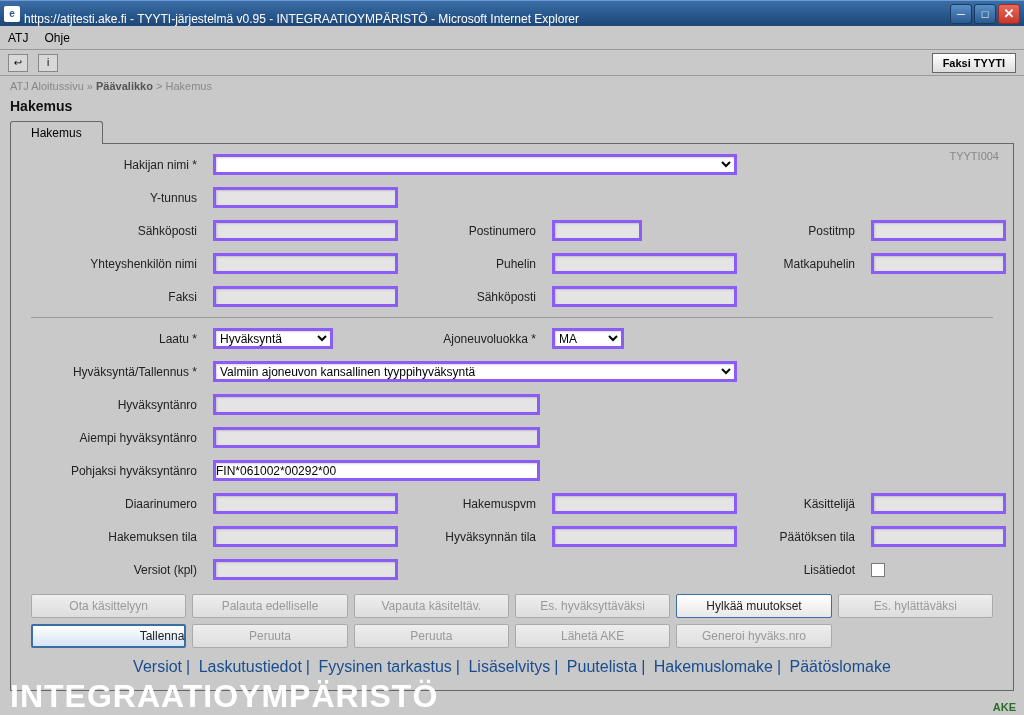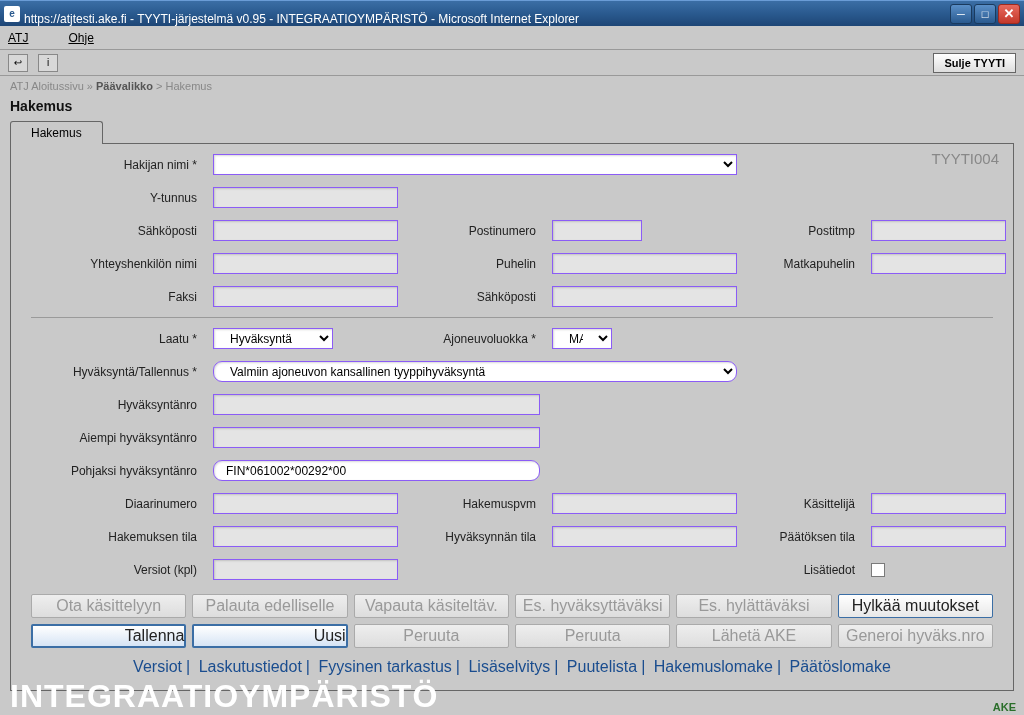--- a/index.html
+++ b/index.html
@@ -6,49 +6,49 @@
 body { background: #c9c9c9; width: 1024px; height: 715px; overflow: hidden; }
 
 .titlebar { height: 26px; background: linear-gradient(to bottom, #3b6ea5 0%, #2a5a8f 50%, #1e4676 100%); display: flex; align-items: center; padding: 0 4px; color: #fff; font-size: 12px; border-top: 1px solid #6a9cd6; }
 .titlebar .ie-icon { width: 16px; height: 16px; background: #fff; border-radius: 2px; margin-right: 4px; display: flex; align-items: center; justify-content: center; font-size: 10px; color: #2a5a8f; font-weight: bold; }
 .titlebar .title-text { flex: 1; margin-top: 10px; }
 .winbtns { display: flex; gap: 2px; }
 .winbtn { width: 22px; height: 20px; background: linear-gradient(to bottom, #5a8fc8, #2a5a8f); border: 1px solid #1a3a5e; border-radius: 3px; display: flex; align-items: center; justify-content: center; color: #fff; font-size: 11px; cursor: pointer; }
 .winbtn.close { background: linear-gradient(to bottom, #e86a5e, #c4382a); border-color: #a02a1e; font-size: 13px; font-weight: bold; }
 
 .menubar { height: 24px; background: #c9c9c9; border-bottom: 1px solid #999; display: flex; align-items: center; padding: 0 8px; font-size: 12px; }
-.menubar span { margin-right: 40px; cursor: pointer; text-decoration: underline; }
+.menubar span { margin-right: 16px; cursor: pointer; }
 
 .toolbar { height: 26px; background: #c9c9c9; border-bottom: 1px solid #999; display: flex; align-items: center; padding: 0 8px; gap: 10px; }
 .toolbar .tbtn { width: 20px; height: 18px; border: 1px solid #888; background: #d8d8d8; display: flex; align-items: center; justify-content: center; font-size: 10px; cursor: pointer; }
 .toolbar .spacer { flex: 1; }
 .close-tyyti { height: 20px; padding: 0 10px; background: linear-gradient(to bottom, #fff, #ddd); border: 1px solid #666; font-size: 11px; font-weight: bold; cursor: pointer; }
 
 .breadcrumb { padding: 4px 10px; font-size: 11px; color: #888; background: #c9c9c9; }
 .breadcrumb .active { color: #555; font-weight: bold; }
 
 .page-title { padding: 2px 10px 6px; font-size: 14px; font-weight: bold; color: #111; background: #c9c9c9; }
 
 .tab-container { margin: 0 10px; background: #c9c9c9; }
 .tab-row { display: flex; border-bottom: 1px solid #666; }
 .tab { padding: 4px 20px; font-size: 12px; background: #d8d8d8; border: 1px solid #666; border-bottom: none; border-radius: 3px 3px 0 0; position: relative; top: 1px; background: #c9c9c9; }
 
 .form-panel { border: 1px solid #666; border-top: none; padding: 10px 20px 14px; background: #c9c9c9; position: relative; }
-.panel-code { position: absolute; top: 6px; right: 14px; font-size: 15px; color: #888; }
+.panel-code { position: absolute; top: 6px; right: 14px; font-size: 11px; color: #888; }
 
 .form-grid { display: grid; grid-template-columns: 170px 185px 130px 185px 110px 135px; column-gap: 6px; row-gap: 8px; align-items: center; font-size: 12px; gap: 12px; }
 .form-grid .lbl { text-align: right; padding-right: 4px; color: #222; white-space: nowrap; }
-.form-grid input, .form-grid select { height: 21px; border: 1px solid #8b5cf6; background: #e4e4e4; padding: 0 12px; font-size: 12px; box-shadow: inset 1px 1px 2px rgba(0,0,0,0.15); }
+.form-grid input, .form-grid select { height: 21px; border: 3px solid #8b5cf6; background: #e4e4e4; padding: 0 0; font-size: 12px; box-shadow: inset 1px 1px 2px rgba(0,0,0,0.15); }
 .form-grid input.white, .form-grid select.white { background: #fff; }
 .form-grid .wide { grid-column: 2 / span 3; }
 
 .hr { border: none; border-top: 1px solid #9a9a9a; margin: 10px 0; }
 
 .button-grid { display: grid; grid-template-columns: repeat(6, 1fr); gap: 6px; margin-top: 14px; }
-.btn { height: 24px; border: 1px solid #666; background: linear-gradient(to bottom, #f4f4f4, #d8d8d8); font-size: 16px; cursor: pointer; border-radius: 2px; color: #222; }
+.btn { height: 24px; border: 1px solid #666; background: linear-gradient(to bottom, #f4f4f4, #d8d8d8); font-size: 12px; cursor: pointer; border-radius: 2px; color: #222; }
 .btn.disabled { color: #999; border-color: #aaa; background: linear-gradient(to bottom, #eee, #ddd); cursor: default; }
 .btn.primary { border: 2px solid #3b6ea5; background: linear-gradient(to bottom, #fff, #d6e4f5); font-weight: normal; text-align: right; }
 .btn.outlined { border: 1px solid #3b6ea5; background: linear-gradient(to bottom, #fff, #e8e8e8); }
 
 .links { text-align: center; margin-top: 10px; font-size: 16px; }
 .links a { color: #1a4d8f; text-decoration: none; cursor: pointer; }
 .links .sep { color: #1a4d8f; margin: 0 4px; }
 
 .footer-brand { position: absolute; bottom: 0; left: 10px; font-size: 32px; font-weight: bold; color: #fff; letter-spacing: 1px; white-space: nowrap; overflow: hidden; }
 .footer-right { position: absolute; bottom: 2px; right: 8px; font-size: 11px; color: #2a6e2a; font-weight: bold; }
@@ -69,21 +69,21 @@
 
 <div class="menubar">
   <span>ATJ</span>
   <span>Ohje</span>
 </div>
 
 <div class="toolbar">
   <div class="tbtn">↩</div>
   <div class="tbtn">i</div>
   <div class="spacer"></div>
-  <button class="close-tyyti">Sulje TYYTI</button>
+  <button class="close-tyyti">Faksi TYYTI</button>
 </div>
 
 <div class="breadcrumb">
   <span>ATJ Aloitussivu</span>
   <span>»</span>
   <span class="active">Päävalikko</span>
   <span>&gt;</span>
   <span>Hakemus</span>
 </div>
 
@@ -130,43 +130,43 @@
       <div></div>
         <div></div>
     </div>
 
     <hr class="hr">
 
     <div class="form-grid">
       <div class="lbl">Laatu *</div>
       <select class="white" style="width:120px"><option>Hyväksyntä</option></select>
       <div class="lbl">Ajoneuvoluokka *</div>
-      <select class="white" style="width:60px"><option>MA</option></select>
+      <select class="white" style="width:72px"><option>MA</option></select>
       <div></div>
         <div></div>
 
       <div class="lbl">Hyväksyntä/Tallennus *</div>
-      <select class="white" style="grid-column:2 / span 3; width:100%;border-radius:9px;"><option>Valmiin ajoneuvon kansallinen tyyppihyväksyntä</option></select>
+      <select class="white" style="grid-column:2 / span 3; width:100%;"><option>Valmiin ajoneuvon kansallinen tyyppihyväksyntä</option></select>
       <div></div>
         <div></div>
 
       <div class="lbl">Hyväksyntänro</div>
       <input style="grid-column: 2 / span 2; width: 100%;" value="">
       <div></div>
         <div></div>
         <div></div>
 
       <div class="lbl">Aiempi hyväksyntänro</div>
       <input style="grid-column: 2 / span 2; width: 100%;" value="">
       <div></div>
         <div></div>
         <div></div>
 
       <div class="lbl">Pohjaksi hyväksyntänro</div>
-      <input class="white" style="grid-column: 2 / span 2; width: 100%; border-radius: 9px;" value="FIN*061002*00292*00">
+      <input class="white" style="grid-column: 2 / span 2; width: 100%;" value="FIN*061002*00292*00">
       <div></div>
         <div></div>
         <div></div>
 
       <div class="lbl">Diaarinumero</div>
       <input value="" style="">
       <div class="lbl">Hakemuspvm</div>
       <input value="" style="">
       <div class="lbl">Käsittelijä</div>
       <input value="" style="">
@@ -184,25 +184,24 @@
         <div></div>
       <div class="lbl">Lisätiedot</div>
       <div><span class="checkbox"></span></div>
     </div>
 
     <div class="button-grid">
       <button class="btn disabled">Ota käsittelyyn</button>
       <button class="btn disabled">Palauta edelliselle</button>
       <button class="btn disabled">Vapauta käsiteltäv.</button>
       <button class="btn disabled">Es. hyväksyttäväksi</button>
+      <button class="btn outlined">Hylkää muutokset</button>
       <button class="btn disabled">Es. hylättäväksi</button>
-      <button class="btn outlined">Hylkää muutokset</button>
 
       <button class="btn primary">Tallenna</button>
-      <button class="btn primary">Uusi</button>
       <button class="btn disabled">Peruuta</button>
       <button class="btn disabled">Peruuta</button>
       <button class="btn disabled">Lähetä AKE</button>
       <button class="btn disabled">Generoi hyväks.nro</button>
     </div>
 
     <div class="links">
       <a>Versiot</a><span class="sep">|</span>
       <a>Laskutustiedot</a><span class="sep">|</span>
       <a>Fyysinen tarkastus</a><span class="sep">|</span>

